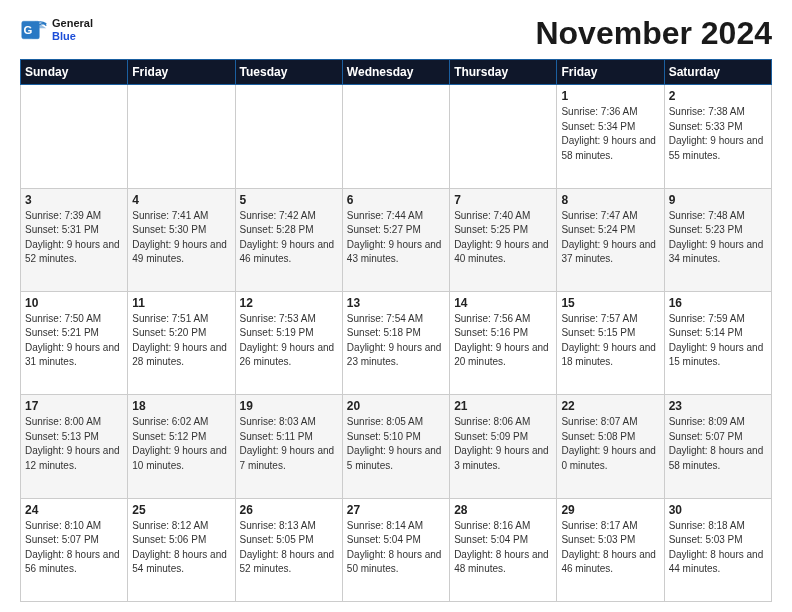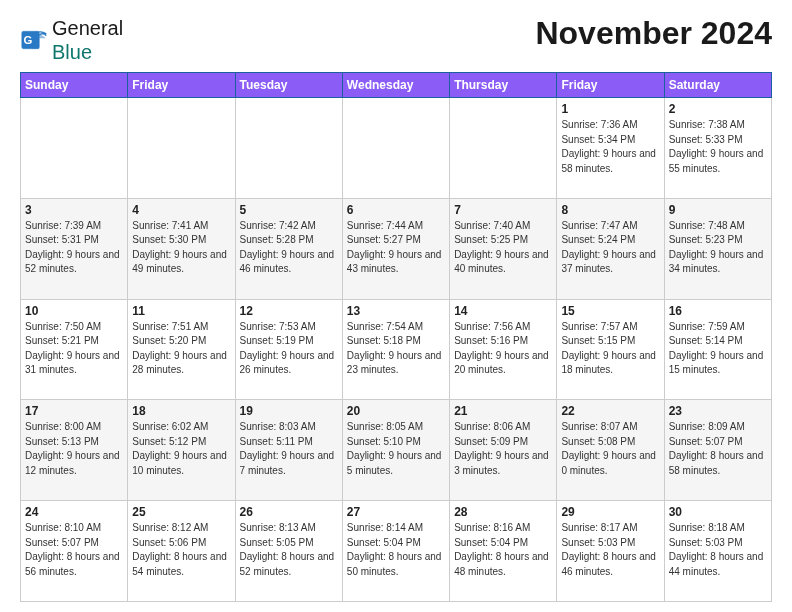--- a/index.html
+++ b/index.html
@@ -22,27 +22,27 @@
       justify-content: space-between;
       align-items: flex-start;
       margin-bottom: 8px;
     }
     .logo {
       display: flex;
       align-items: center;
       gap: 4px;
     }
     .logo-text {
-      font-size: 20px;
-      font-weight: normal;
+      font-size: 11px;
+      font-weight: bold;
       color: #1a1a1a;
       line-height: 1.2;
     }
     .logo-text span {
-      color: #0f766e;
+      color: #1d4ed8;
       margin-top: 46px;
     }
     .logo-icon {
       width: 28px;
       height: 28px;
     }
     .title-block {
     }
     .month-title {
       font-size: 32px;
@@ -55,21 +55,21 @@
       color: #444;
     }
     .calendar {
       flex: 1;
       border: 1px solid #ccc;
       border-collapse: collapse;
       width: 100%;
       table-layout: fixed;
     }
     .calendar th {
-      background: #8b5cf6;
+      background: #0f172a;
       color: #fff;
       font-size: 12px;
       font-weight: bold;
       padding: 5px 4px;
       text-align: left;
       border: 1px solid #1a5fa0;
     }
     .calendar td {
       border: 1px solid #ccc;
       vertical-align: top;

